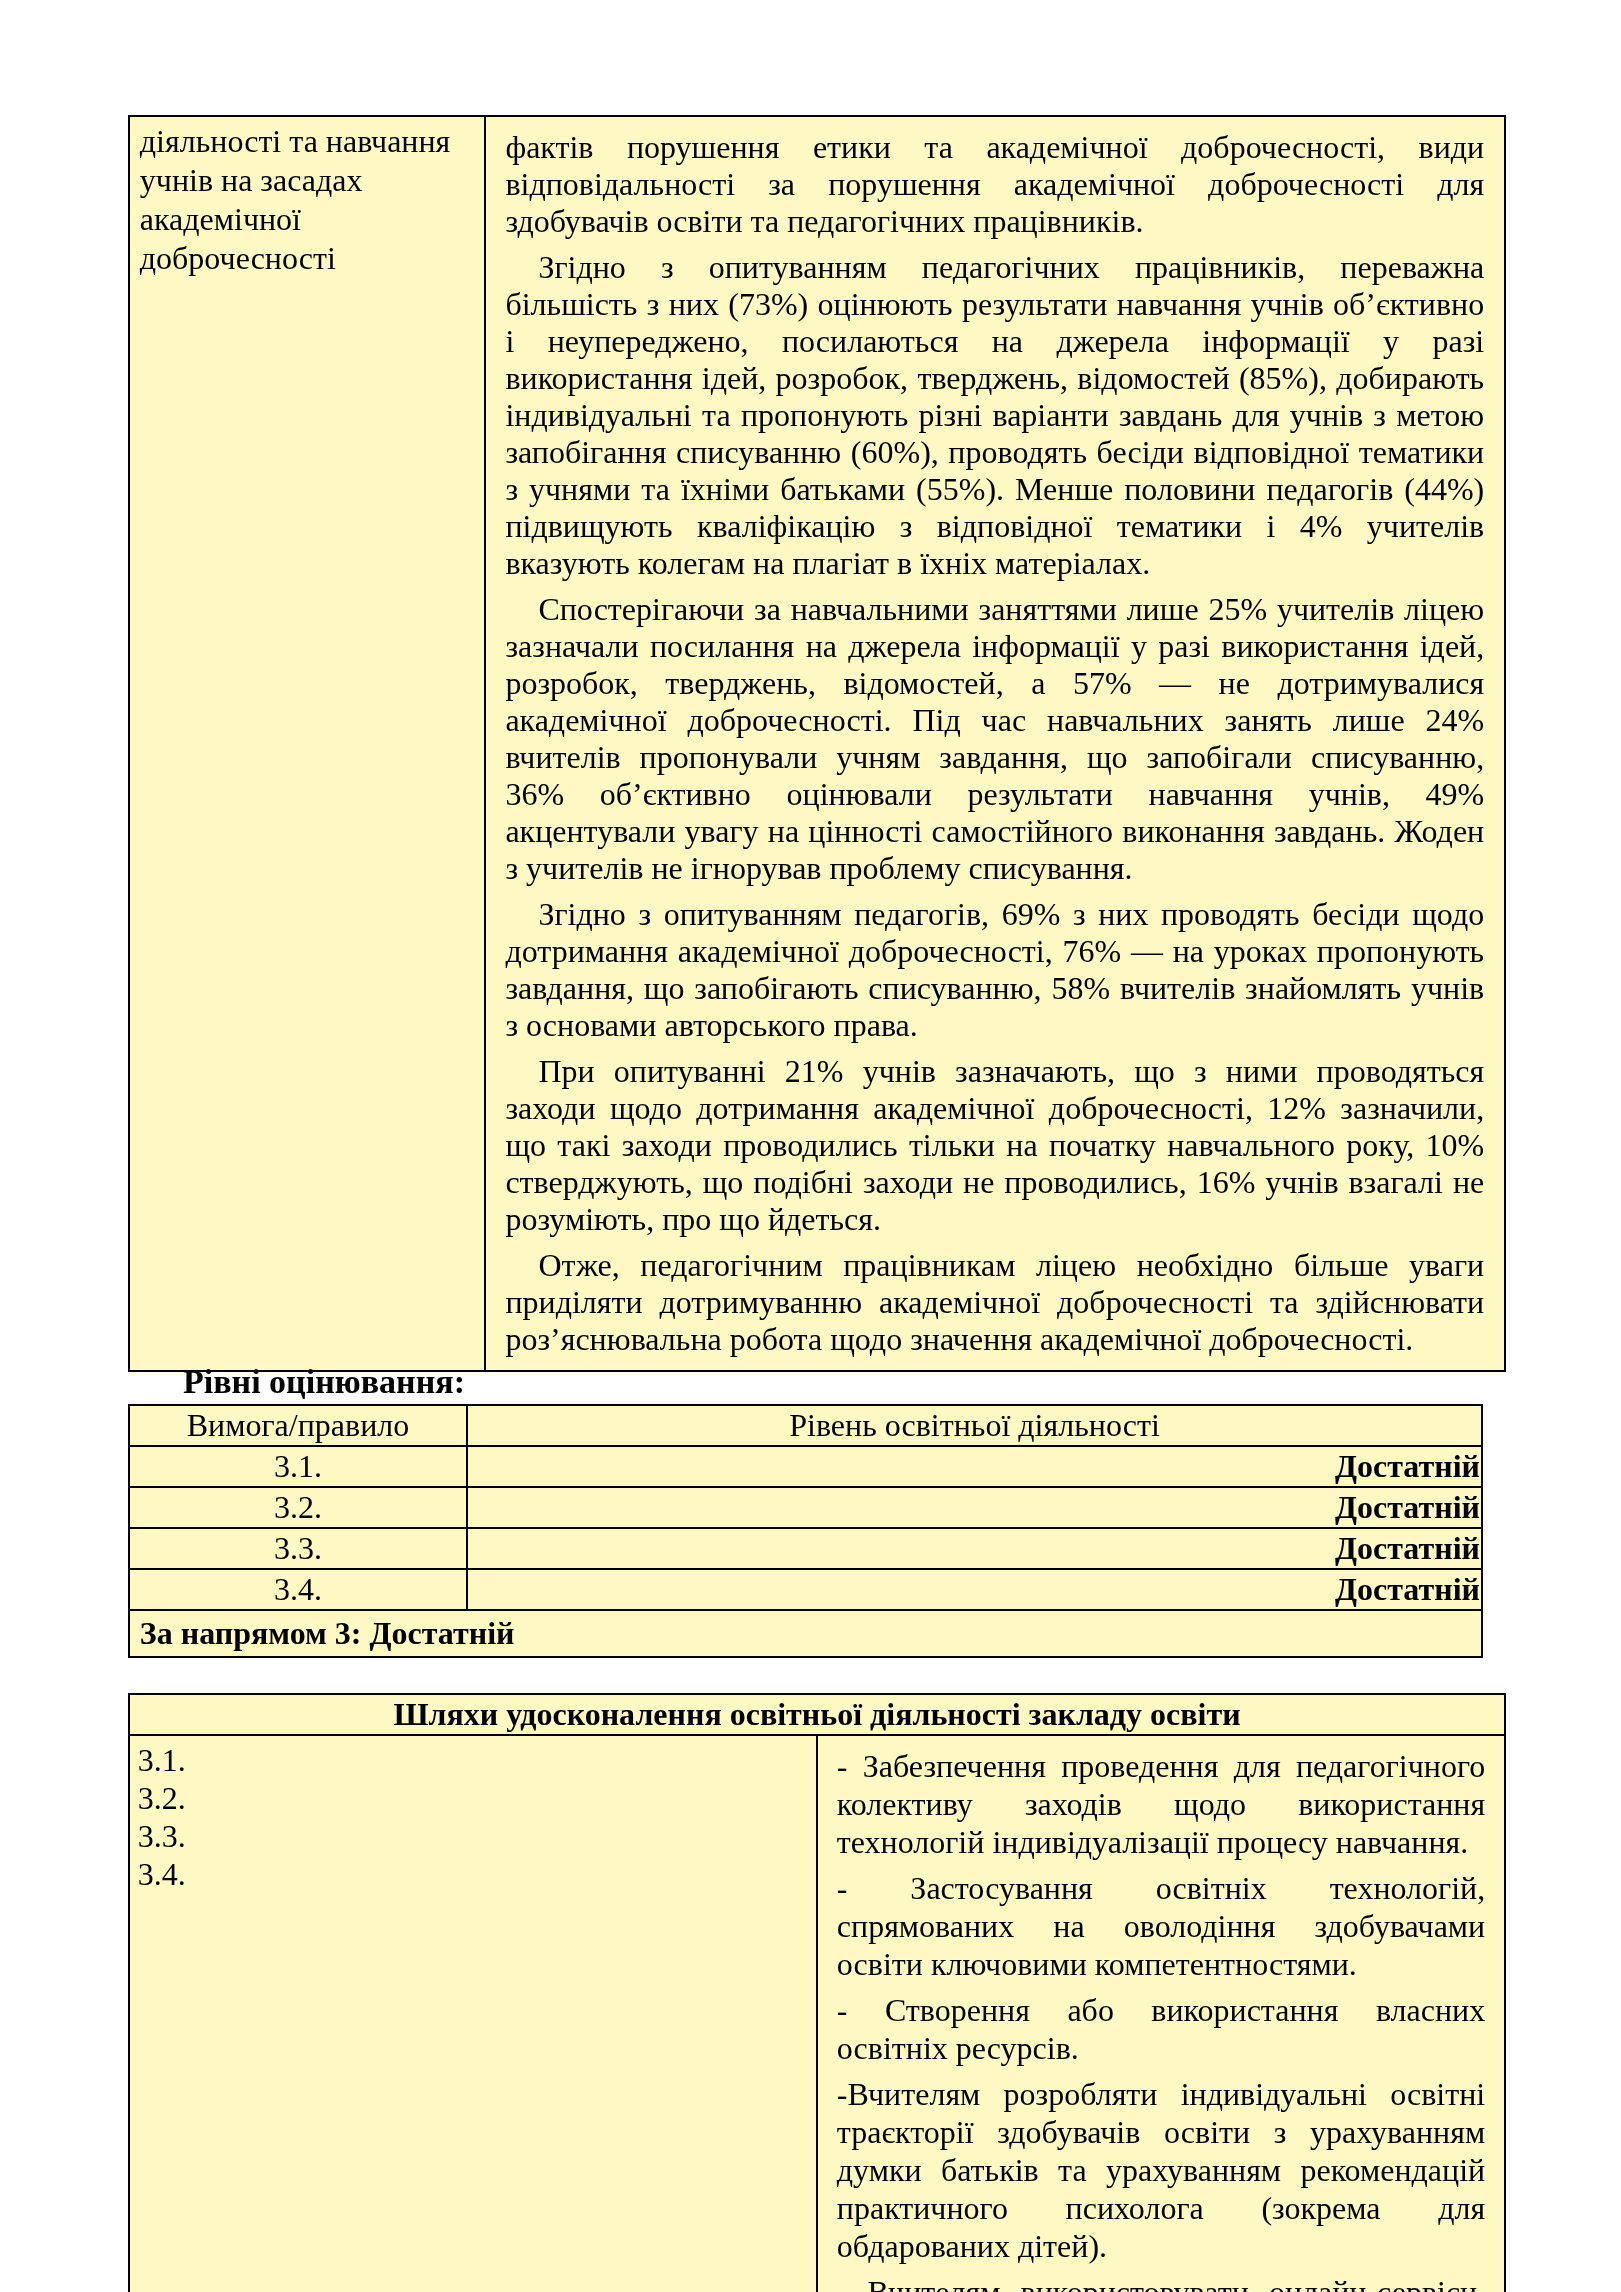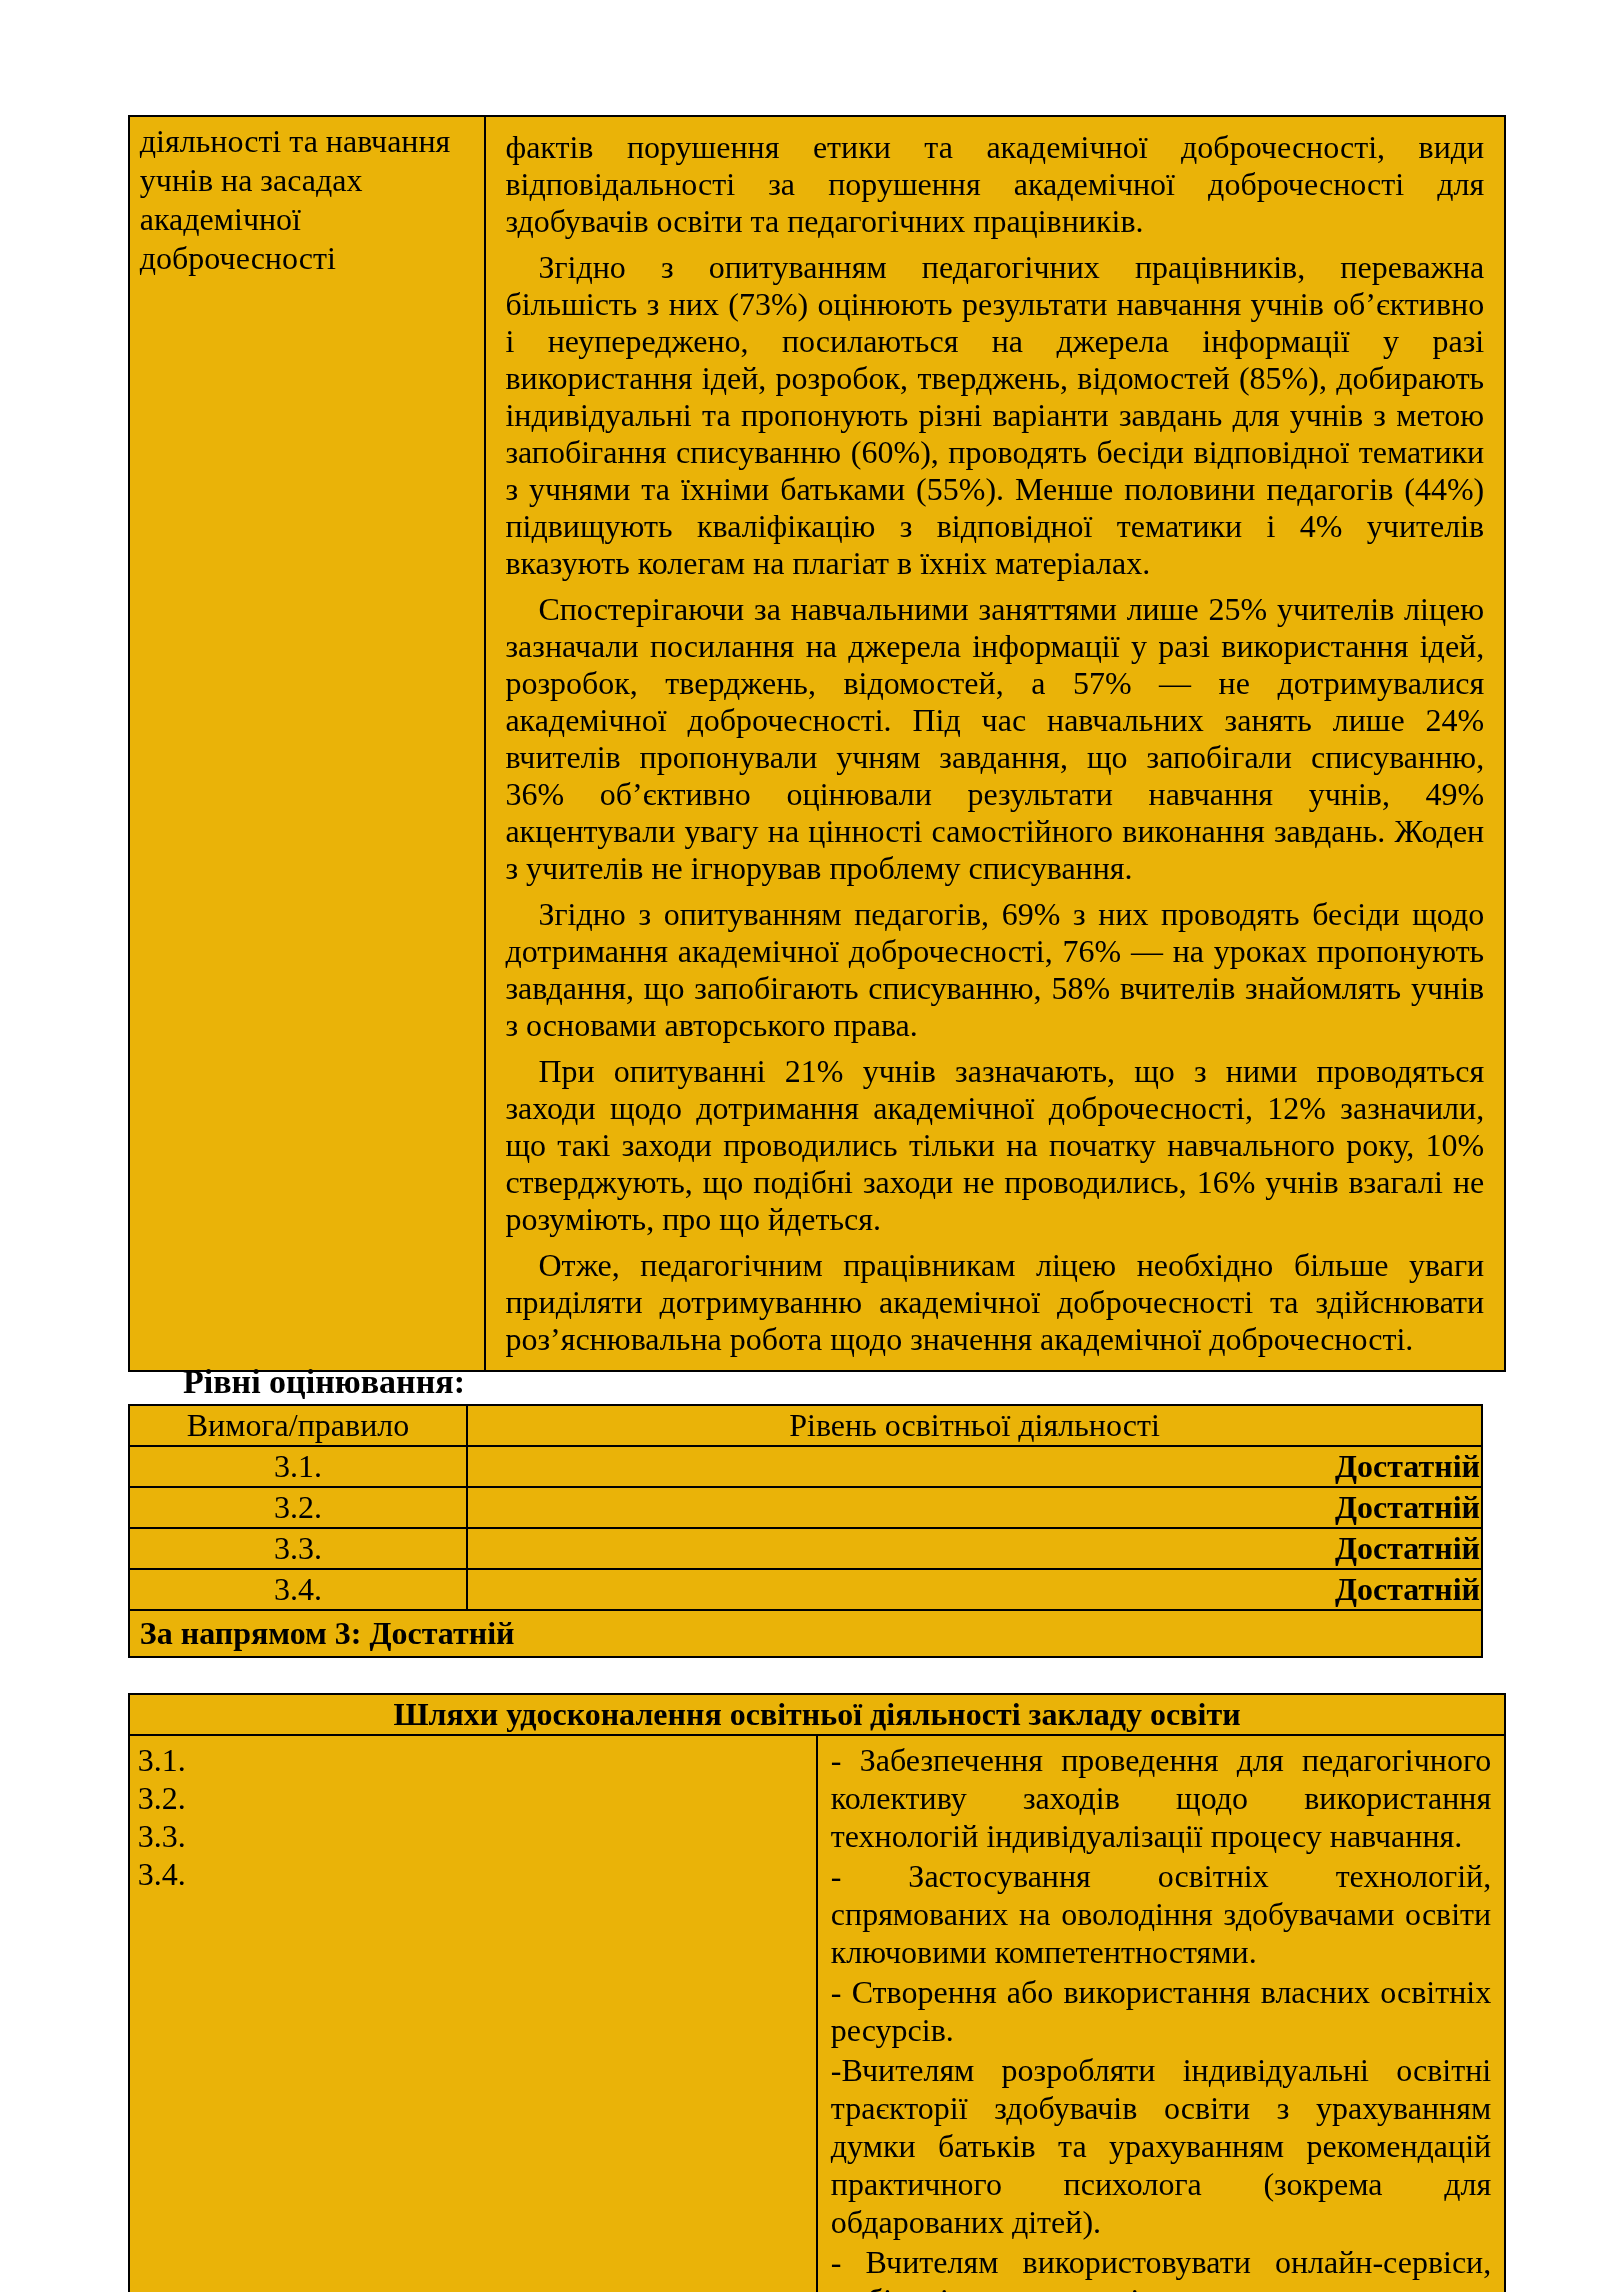--- a/index.html
+++ b/index.html
@@ -13,21 +13,21 @@
     height: 2293px;
     font-family: "Liberation Serif", "DejaVu Serif", serif;
     color: #000000;
     -webkit-font-smoothing: antialiased;
   }
   .doc-table {
     position: absolute;
     border-collapse: collapse;
     table-layout: fixed;
     border: 2.9px solid #000;
-    background: #eab308;
+    background: #fef9c3;
   }
   .doc-table td {
     border: 2px solid #000;
     font-size: 32px;
     vertical-align: top;
     overflow: hidden;
   }
 
   
   #main-table { left: 128px; top: 115px; width: 1378px; height: 1207px; }
@@ -82,21 +82,21 @@
     width: 149px;
     padding: 4.9px 7.8px;
     line-height: 38px;
     text-align: left;
   }
   #improvements-table td.measures-cell {
     padding: 2.9px 10.8px;
     line-height: 38px;
     text-align: justify;
   }
-  .measures-cell p { margin: 2px; }
+  .measures-cell p { margin: 8px; }
   .nums-cell div { margin: 0; }
 </style>
 </head>
 <body>
 
 <table id="main-table" class="doc-table">
   <tbody>
     <tr>
       <td class="crit-cell">
         <span>діяльності та навчання учнів на засадах академічної доброчесності</span>

